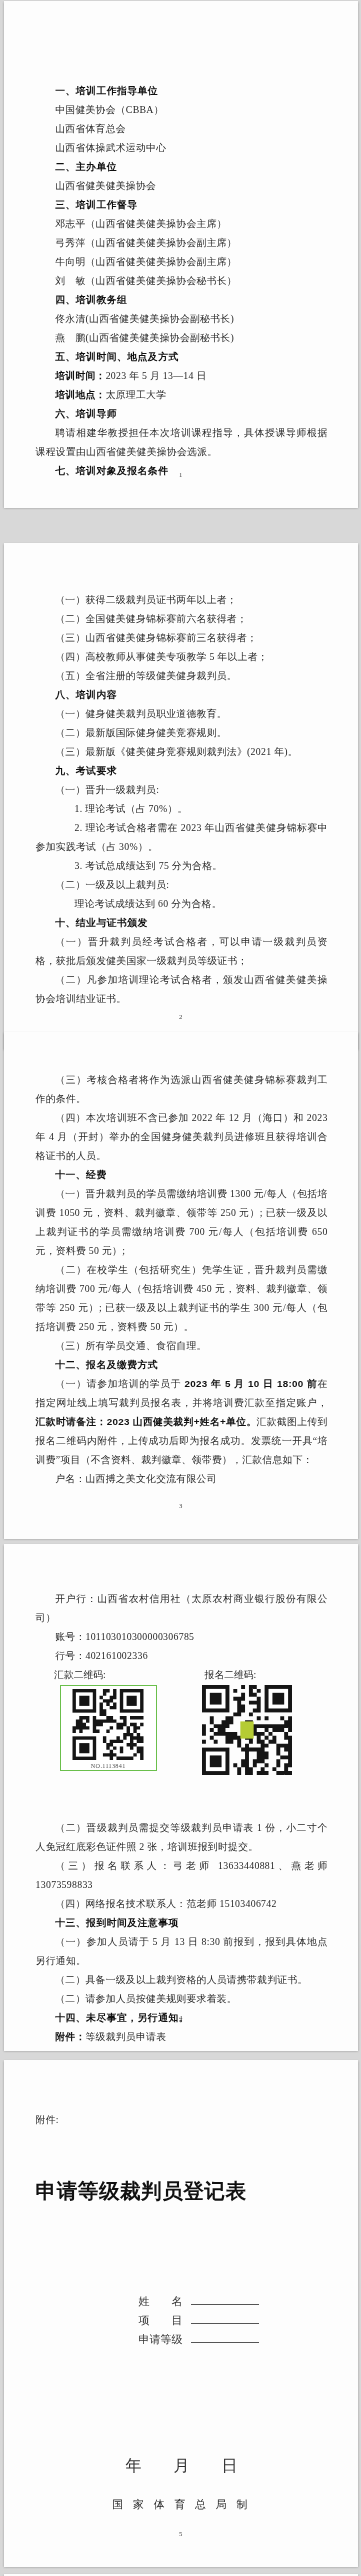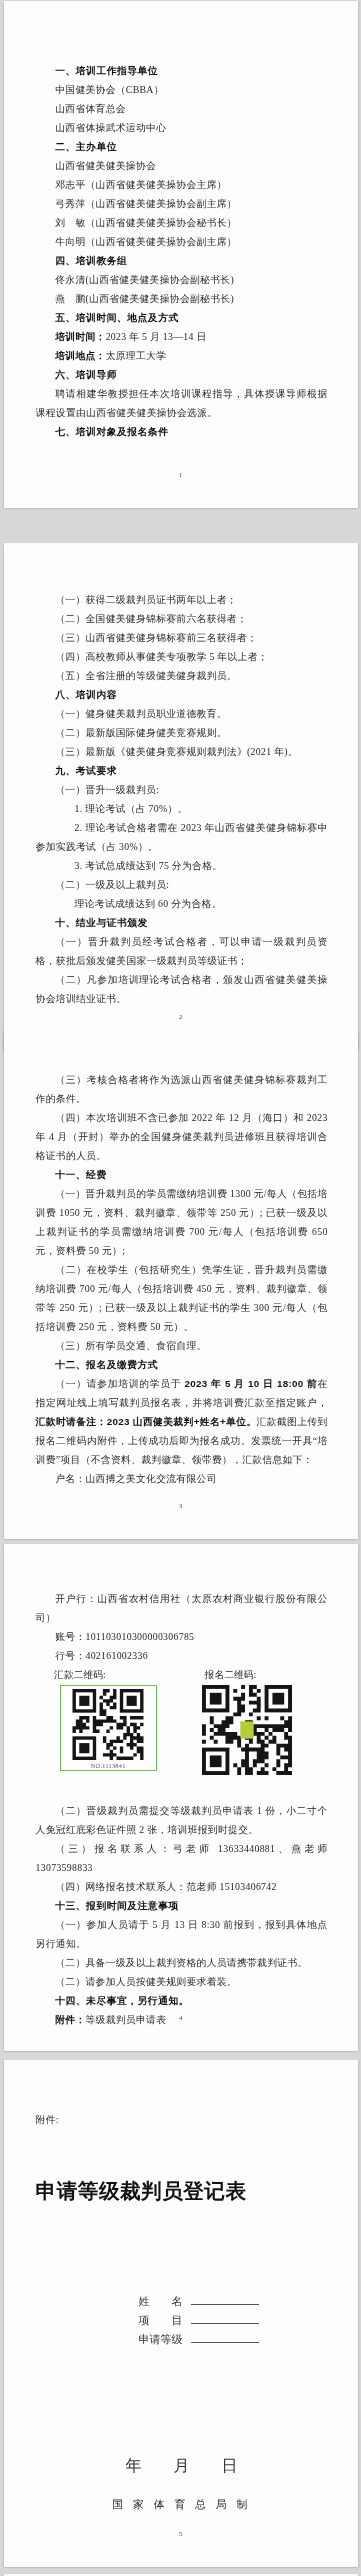--- a/index.html
+++ b/index.html
@@ -1,21 +1,21 @@
 <!DOCTYPE html>
 <html style="font-size:8.2px"><head>
 <meta charset="utf-8">
 <style>
   html,body{margin:0;padding:0;background:#d8d8d8;}
   .canvas{position:relative;width:362px;height:4119px;background:#d8d8d8;overflow:hidden;
           font-family:"Liberation Serif","DejaVu Serif",serif;}
   .page{position:absolute;left:3.6px;width:354px;height:507px;background:#fdfdfd;
         box-shadow:0 0.5px 2.1px rgba(0,0,0,.3);}
   .inner{padding-left:32px;padding-right:30px;}
-  .pad1{padding-top:60px}.pad2{padding-top:47px}.pad3{padding-top:38px}
+  .pad1{padding-top:80px}.pad2{padding-top:47px}.pad3{padding-top:38px}
   .pad4{padding-top:45px}.pad5{padding-top:50px}
   .p{margin:0;font-size:9.8px;line-height:19px;letter-spacing:0.3px;color:#262626;text-align:justify;}
   .ind{text-indent:19.6px}.ind4{text-indent:39px}
   .hd{font-weight:bold;font-family:"Liberation Sans","DejaVu Sans",sans-serif;color:#0f0f0f;letter-spacing:0.5px;}
   .bd{font-weight:bold;font-family:"Liberation Sans","DejaVu Sans",sans-serif;color:#111;}
   .pagenum{position:absolute;top:470px;left:0;right:0;text-align:center;font-size:6.7px;color:#444;}
   
   .qlabels{position:relative;height:19px;font-size:9.8px;color:#262626;}
   .qlabels .q1{position:absolute;left:18.5px;top:0;line-height:19px;}
   .qlabels .q2{position:absolute;left:169px;top:0;line-height:19px;}
@@ -39,24 +39,25 @@
 <div class="canvas">
 
   <div class="page" style="top:1px">
     <div class="inner pad1">
       <p class="p ind hd">一、培训工作指导单位</p>
       <p class="p ind">中国健美协会（CBBA）</p>
       <p class="p ind">山西省体育总会</p>
       <p class="p ind">山西省体操武术运动中心</p>
       <p class="p ind hd">二、主办单位</p>
       <p class="p ind">山西省健美健美操协会</p>
+      <p class="p ind hd">三、培训工作督导</p>
       <p class="p ind">邓志平（山西省健美健美操协会主席）</p>
       <p class="p ind">弓秀萍（山西省健美健美操协会副主席）</p>
+      <p class="p ind">牛向明（山西省健美健美操协会副主席）</p>
       <p class="p ind">刘　敏（山西省健美健美操协会秘书长）</p>
-      <p class="p ind">牛向明（山西省健美健美操协会副主席）</p>
       <p class="p ind hd">四、培训教务组</p>
       <p class="p ind">佟永清(山西省健美健美操协会副秘书长)</p>
       <p class="p ind">燕　鹏(山西省健美健美操协会副秘书长)</p>
       <p class="p ind hd">五、培训时间、地点及方式</p>
       <p class="p ind"><span class="bd">培训时间：</span><span>2023 年 5 月 13—14 日</span></p>
       <p class="p ind"><span class="bd">培训地点：</span><span>太原理工大学</span></p>
       <p class="p ind hd">六、培训导师</p>
       <p class="p ind">聘请相建华教授担任本次培训课程指导，具体授课导师根据课程设置由山西省健美健美操协会选派。</p>
       <p class="p ind hd">七、培训对象及报名条件</p>
     </div>
@@ -135,21 +136,21 @@
             <rect x="14" y="14" width="21" height="21" fill="#151515"></rect>
             <rect x="112" y="0" width="49" height="49" fill="#151515"></rect>
             <rect x="119" y="7" width="35" height="35" fill="#ffffff"></rect>
             <rect x="126" y="14" width="21" height="21" fill="#151515"></rect>
             <rect x="0" y="112" width="49" height="49" fill="#151515"></rect>
             <rect x="7" y="119" width="35" height="35" fill="#ffffff"></rect>
             <rect x="14" y="126" width="21" height="21" fill="#151515"></rect>
             <rect x="68.60000000000001" y="65.10000000000001" width="23.8" height="30.800000000000004" fill="#b5cc34"></rect>
           </svg>
       </div>
-      <p class="p ind" style="margin-top:21px">（二）晋级裁判员需提交等级裁判员申请表 1 份，小二寸个人免冠红底彩色证件照 2 张，培训班报到时提交。</p>
+      <p class="p ind" style="margin-top:38px">（二）晋级裁判员需提交等级裁判员申请表 1 份，小二寸个人免冠红底彩色证件照 2 张，培训班报到时提交。</p>
       <p class="p ind">（三）报名联系人：弓老师 13633440881、燕老师 13073598833</p>
       <p class="p ind">（四）网络报名技术联系人：范老师 15103406742</p>
       <p class="p ind hd">十三、报到时间及注意事项</p>
       <p class="p ind">（一）参加人员请于 5 月 13 日 8:30 前报到，报到具体地点另行通知。</p>
       <p class="p ind">（二）具备一级及以上裁判资格的人员请携带裁判证书。</p>
       <p class="p ind">（二）请参加人员按健美规则要求着装。</p>
       <p class="p ind hd">十四、未尽事宜，另行通知。</p>
       <p class="p ind"><span class="bd">附件：</span><span>等级裁判员申请表</span></p>
     </div>
     <div class="pagenum">4</div>

